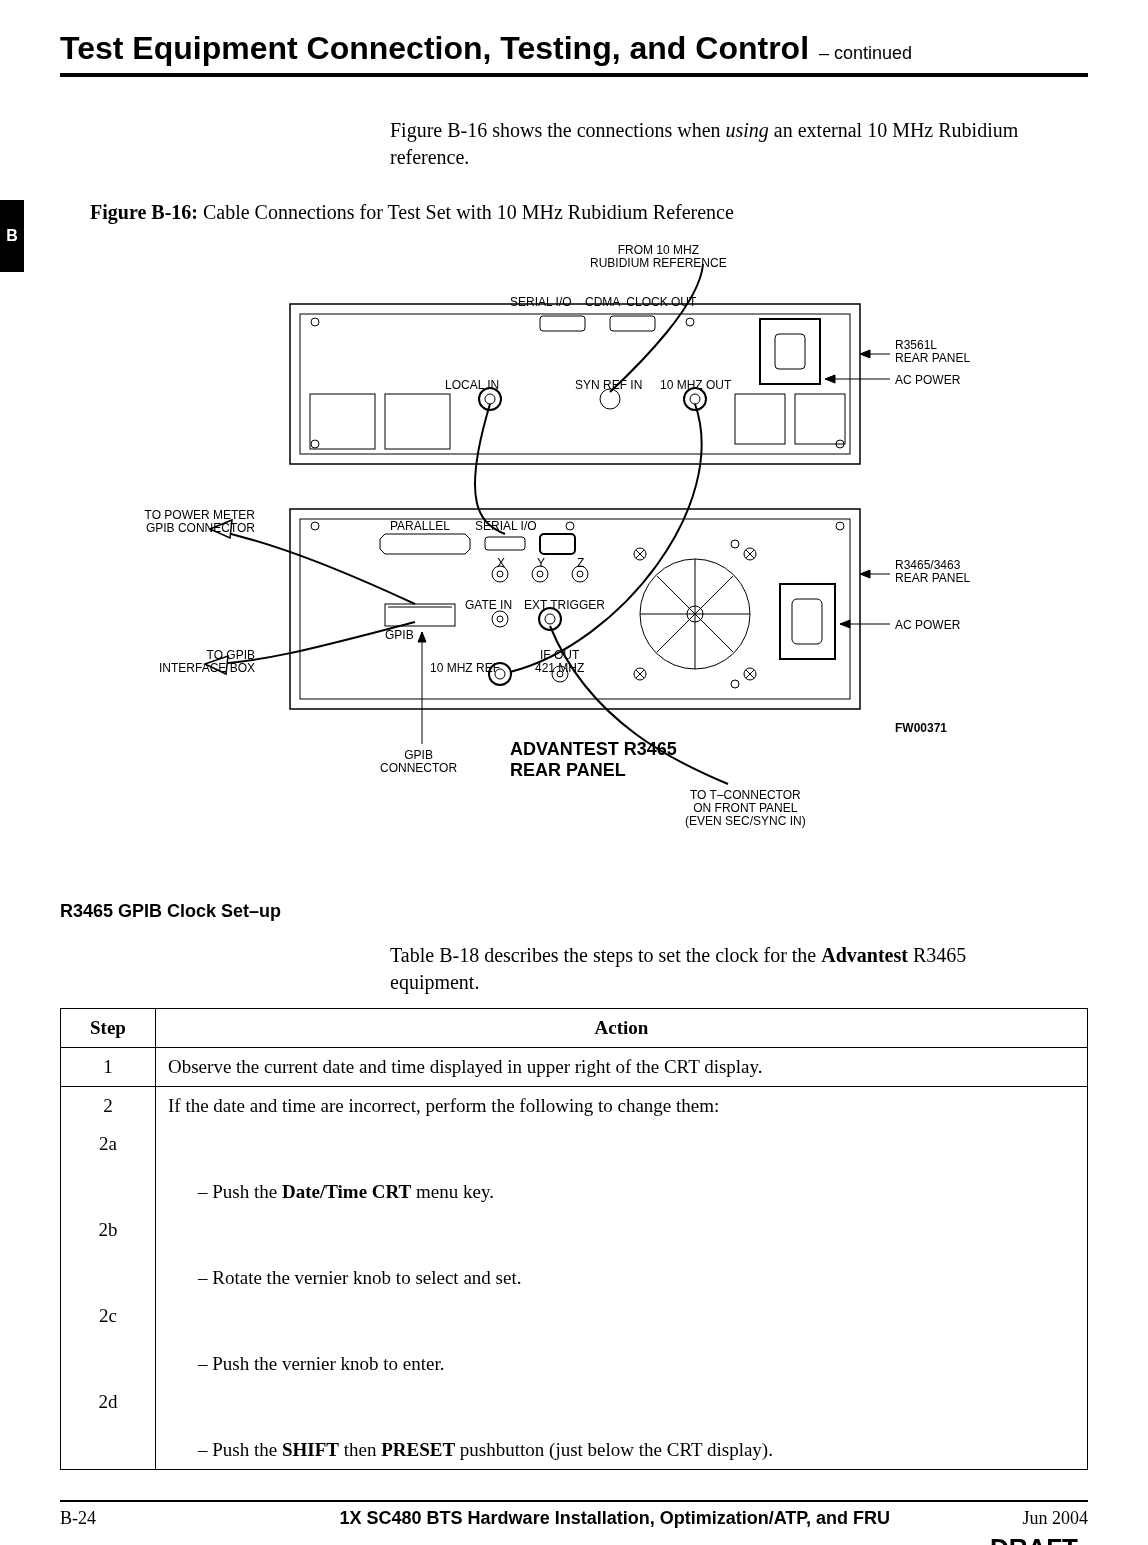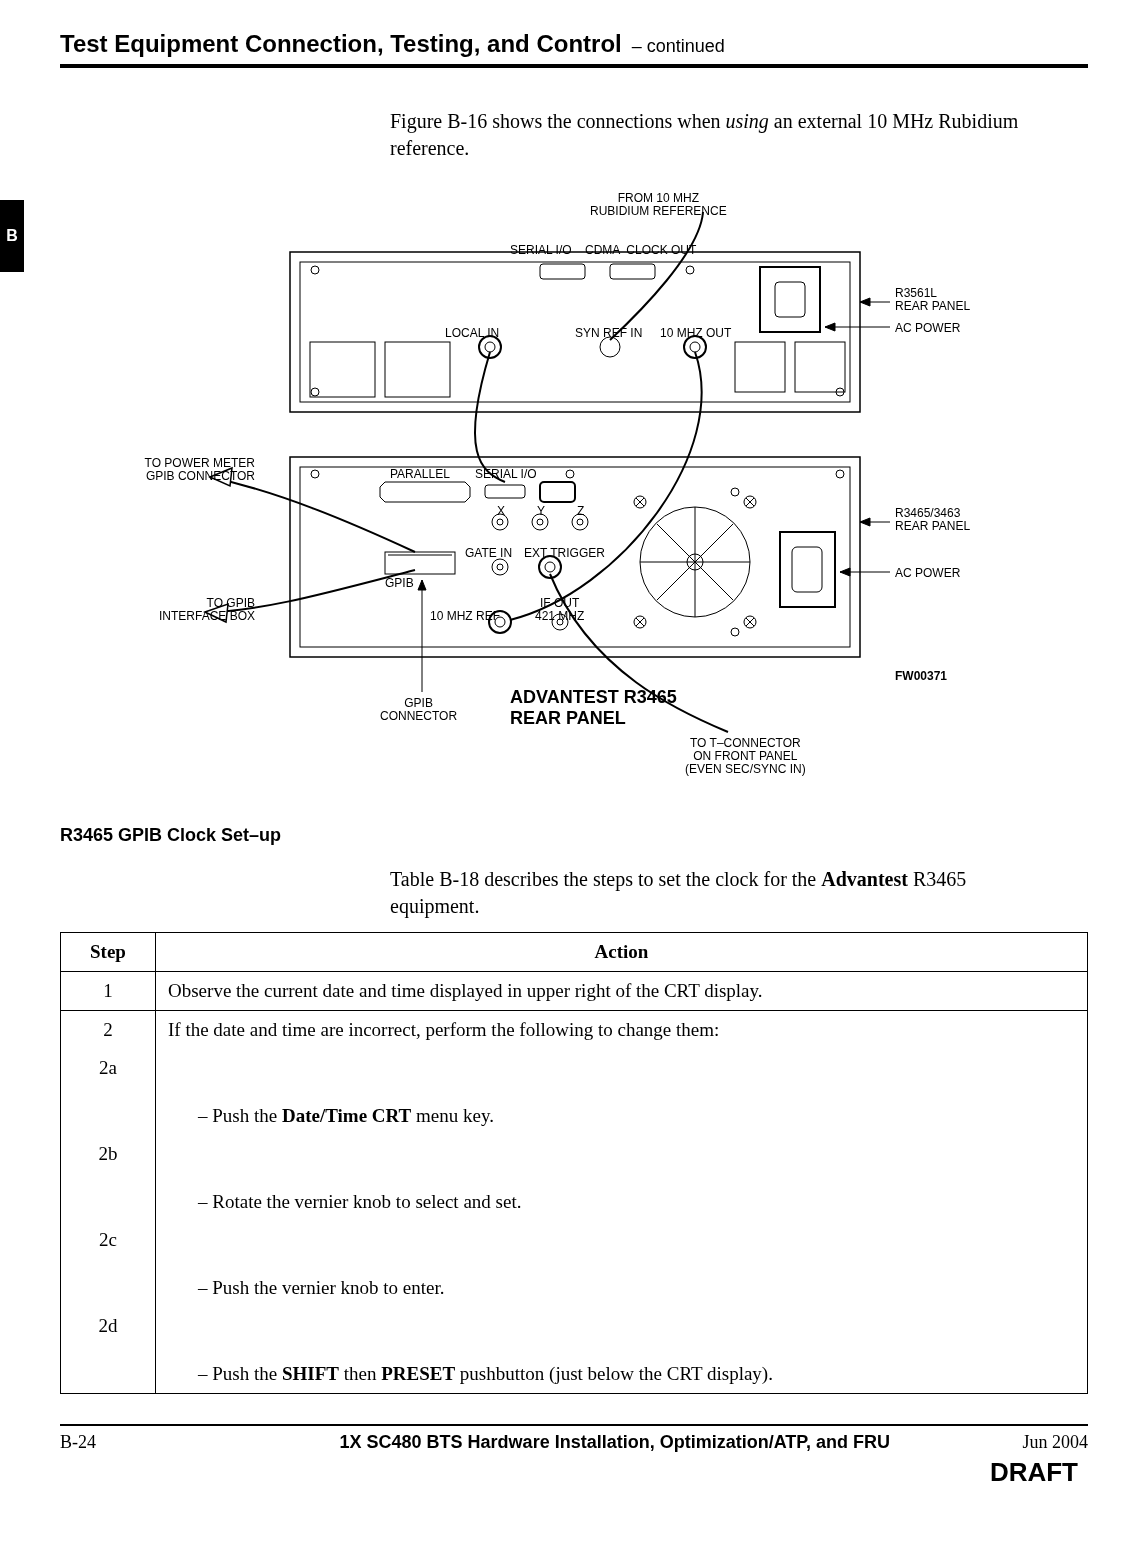--- a/index.html
+++ b/index.html
@@ -19,21 +19,21 @@
   }
   .header-row {
     display: flex;
     align-items: baseline;
     gap: 10px;
     margin-bottom: 6px;
   }
   .header-title {
     font-family: Arial, Helvetica, sans-serif;
     font-weight: bold;
-    font-size: 24px;
+    font-size: 32px;
   }
   .header-cont {
     font-family: Arial, Helvetica, sans-serif;
     font-size: 18px;
   }
   .thick-rule {
     border: 0;
     border-top: 4px solid #000;
     margin: 0 0 40px 0;
   }
@@ -86,21 +86,21 @@
     position:absolute;
     font-weight:bold;
     font-size:18px;
   }
   svg { position:absolute; left:0; top:0; }
 
   .subhead {
     font-family: Arial, Helvetica, sans-serif;
     font-weight: bold;
     font-size: 18px;
-    margin: 13px 0 15px 0;
+    margin: 37px 0 15px 0;
   }
   .table-intro {
     margin-left: 330px;
     margin-right: 60px;
     font-size: 20px;
     line-height: 1.35;
     margin-bottom: 12px;
   }
   table.steps {
     border-collapse: collapse;
@@ -174,20 +174,23 @@
   <div class="header-row">
     <span class="header-title">Test Equipment Connection, Testing, and Control</span>
     <span class="header-cont"> – continued</span>
   </div>
   <hr class="thick-rule">
 
   <p class="intro">
     <span>Figure B-16 shows the connections when </span><em>using</em><span> an external 10 MHz Rubidium reference.</span>
   </p>
 
+  <p class="fig-caption">
+    <span class="fignum">Figure B-16:</span><span> Cable Connections for Test Set with 10 MHz Rubidium Reference</span>
+  </p>
 
   <div class="diagram">
     <svg width="900" height="620" viewBox="0 0 900 620">
 
       <rect x="150" y="60" width="570" height="160" fill="none" stroke="#000" stroke-width="1.5"></rect>
 
       <rect x="160" y="70" width="550" height="140" fill="none" stroke="#000" stroke-width="1"></rect>
 
       <circle cx="175" cy="78" r="4" fill="none" stroke="#000"></circle>
       <circle cx="550" cy="78" r="4" fill="none" stroke="#000"></circle>

